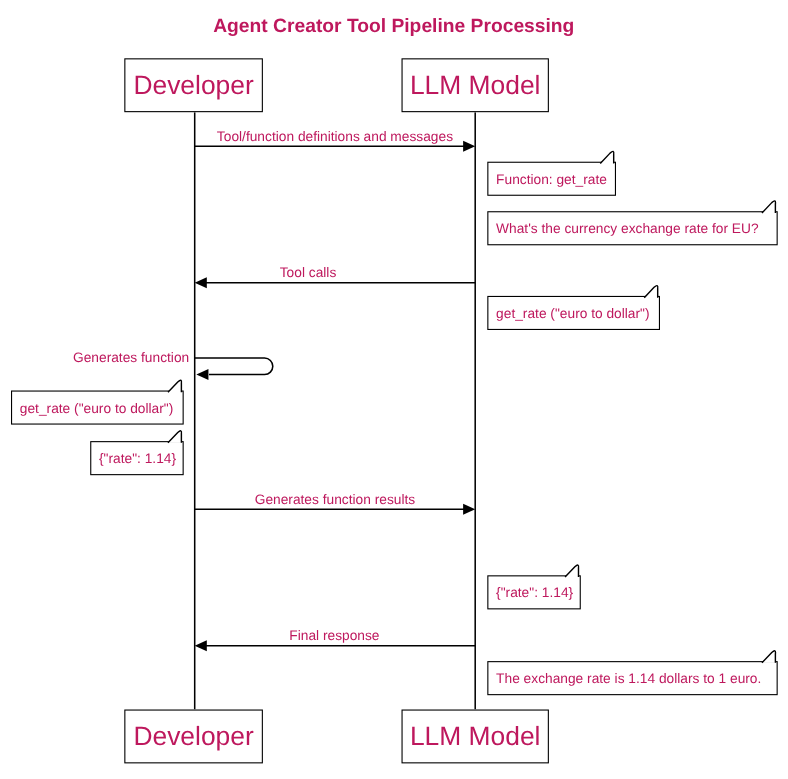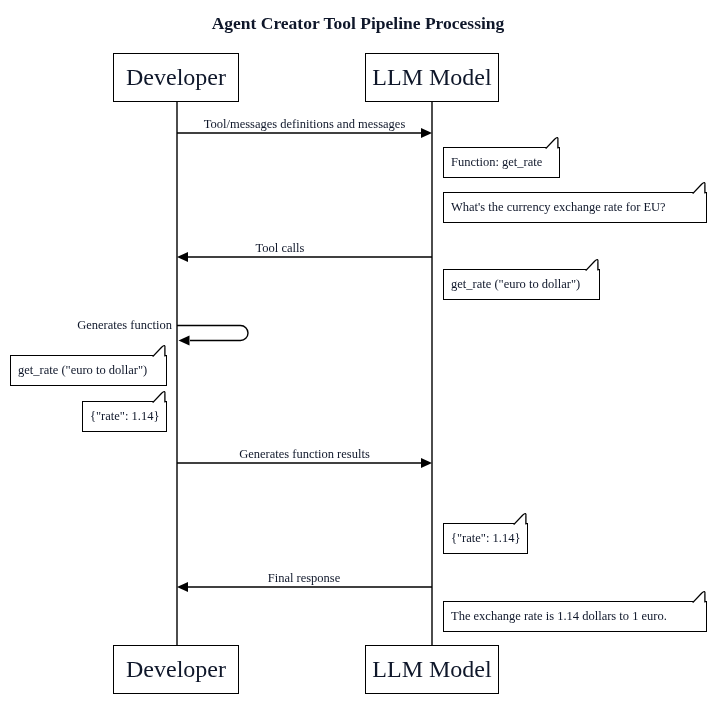--- a/index.html
+++ b/index.html
@@ -1,22 +1,22 @@
 <!DOCTYPE html>
 <html><head>
 <meta charset="utf-8">
 <style>
   html, body { margin: 0; padding: 0; background: #ffffff; }
   .stage {
     position: relative;
     width: 716px;
     height: 708px;
     background: #ffffff;
-    font-family: Liberation Serif, serif;
-    color: #0f172a;
+    font-family: Liberation Sans, sans-serif;
+    color: #be185d;
     overflow: hidden;
   }
   .wires { position: absolute; left: 0; top: 0; }
   .diagram-title {
     position: absolute;
     left: 0; top: 11px; width: 716px;
     text-align: center;
     font-size: 17.5px;
     font-weight: bold;
     line-height: 24px;
@@ -98,21 +98,21 @@
     <span>LLM Model</span>
   </div>
 
   <div class="actor" style="left:113px; top:645px; width:126px; height:49px;">
     <span>Developer</span>
   </div>
   <div class="actor" style="left:365px; top:645px; width:134px; height:49px;">
     <span>LLM Model</span>
   </div>
 
-  <div class="msg-label center" style="left:177px; top:117px; width:255px;">Tool/messages definitions and messages</div>
+  <div class="msg-label center" style="left:177px; top:117px; width:255px;">Tool/function definitions and messages</div>
   <div class="msg-label center" style="left:177px; top:241px; width:206px;">Tool calls</div>
   <div class="msg-label right" style="left:30px; top:318px; width:142px;">Generates function</div>
   <div class="msg-label center" style="left:177px; top:447px; width:255px;">Generates function results</div>
   <div class="msg-label center" style="left:177px; top:571px; width:254px;">Final response</div>
 
   <div class="note" style="left:443px; top:192px; width:264px; height:31px;">
     <svg class="note-fold" viewBox="0 0 15 12">
       <path d="M0.7 11.6 L9.6 2.2 Q13.6 -1.4 12.9 3.4 L12.9 11.6" fill="#fff" stroke="#000" stroke-width="1.3" stroke-linejoin="round"></path>
     </svg>
     <span class="note-text">What's the currency exchange rate for EU?</span>

